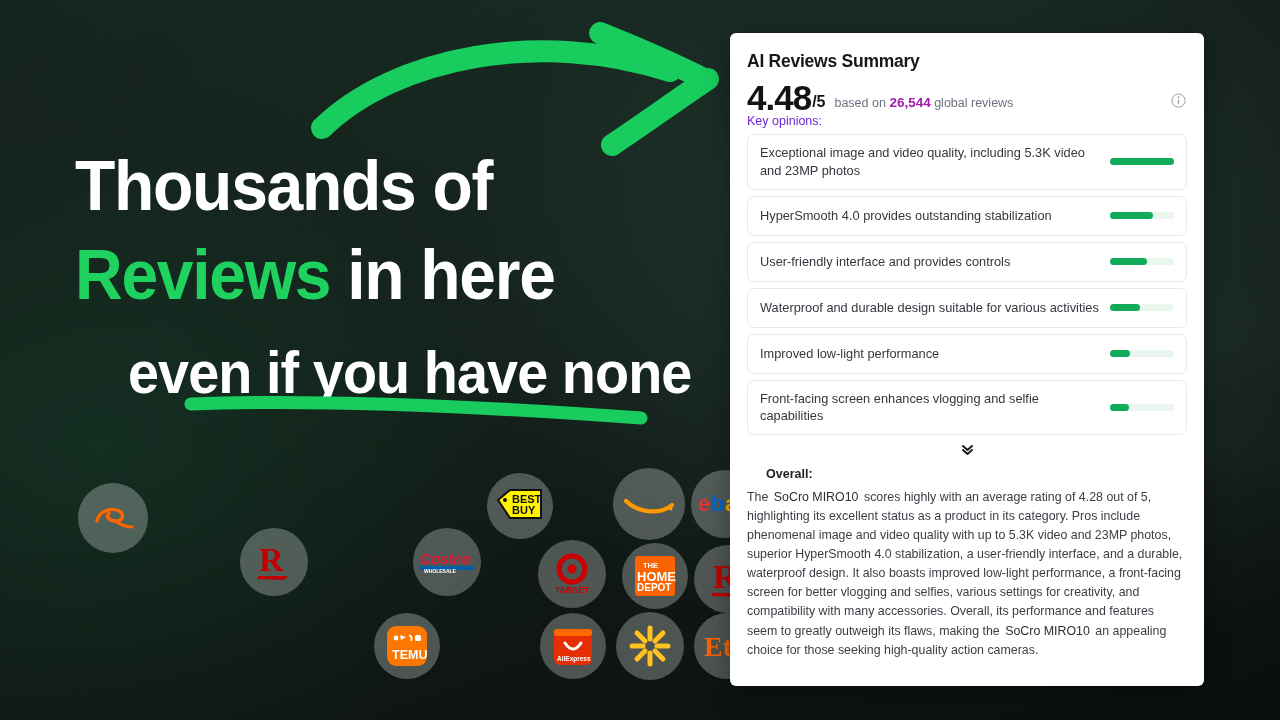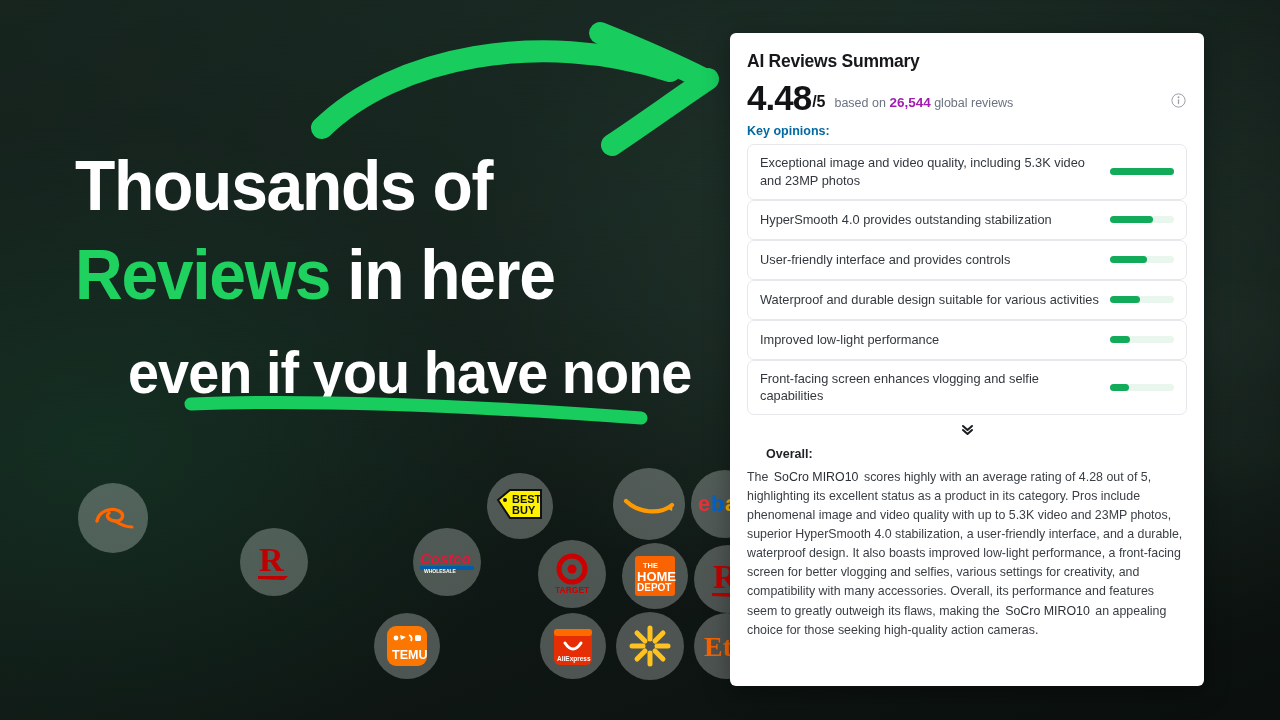--- a/index.html
+++ b/index.html
@@ -70,23 +70,23 @@
   }
   #card-title { font-size:17.5px; font-weight:700; color:#16181c; letter-spacing:-.25px; }
 
   #rating-row { display:flex; align-items:flex-end; margin-top:9px; position:relative; }
   #rating-value { font-size:35px; font-weight:700; color:#111315; line-height:.95; letter-spacing:-1px; }
   #rating-outof { font-size:16px; font-weight:600; color:#111315; margin-left:1px; position:relative; top:-3px; }
   #rating-meta { font-size:12.5px; color:#6b7280; margin-left:9px; position:relative; top:-4px; white-space:nowrap; }
   #rating-meta b { color:#a21caf; font-weight:700; font-size:13.5px; }
   #info-icon { position:absolute; right:1px; bottom:2px; }
 
-  #key-opinions-label { font-size:12.5px; font-weight:700; color:#0369a1; margin-top:10px; }
-
-  #opinion-list { margin-top:6px; display:flex; flex-direction:column; }
+  #key-opinions-label { font-size:12.5px; font-weight:400; color:#6d28d9; }
+
+  #opinion-list { margin-top:6px; display:flex; flex-direction:column; gap:6px; }
   .opinion-row {
     border:1px solid #e6e8eb; border-radius:7px;
     padding:9px 12px; display:flex; align-items:center; gap:10px;
     min-height:40px;
   }
   .opinion-text {
     flex:1; font-size:12.8px; line-height:1.38; color:#33383e;
   }
   .opinion-bar {
     width:64px; height:7px; border-radius:4px; background:#e8f6ee; flex:none;

